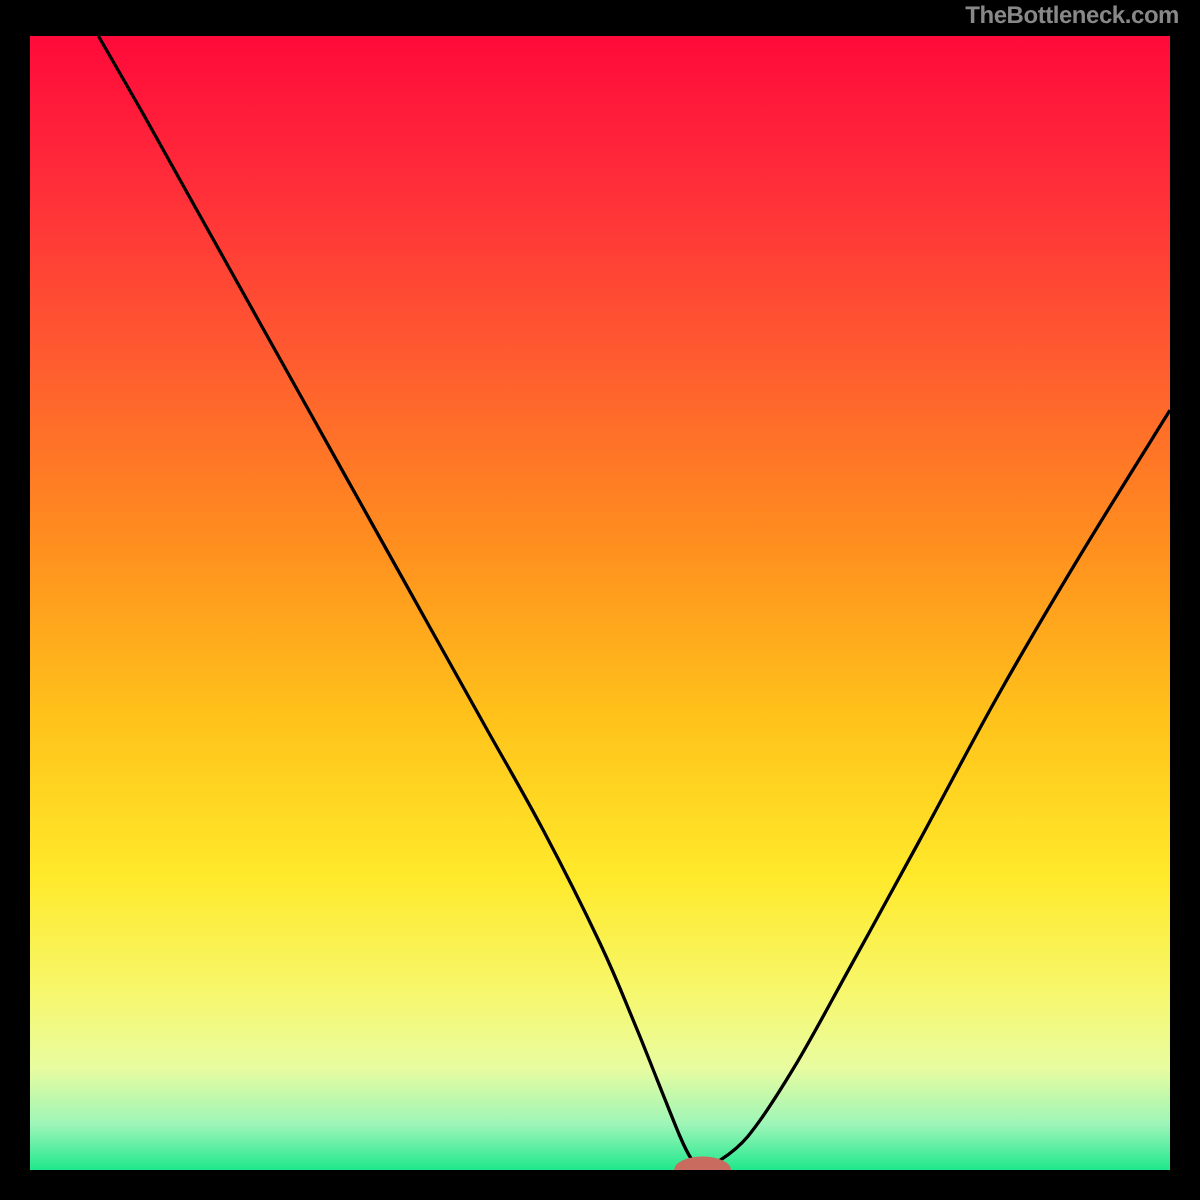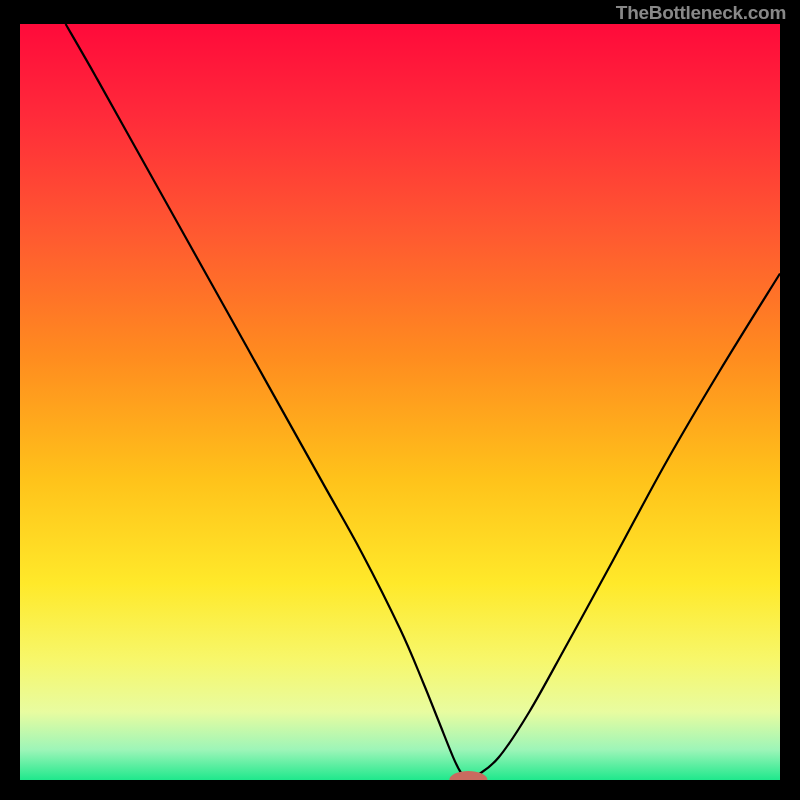--- a/index.html
+++ b/index.html
@@ -15,21 +15,21 @@
     position: relative;
     width: 800px;
     height: 800px;
     background: #000;
   }
   .watermark {
     position: absolute;
     top: 2px;
     right: 14px;
     color: #888;
-    font-size: 19px;
+    font-size: 16px;
     font-weight: bold;
     letter-spacing: -0.3px;
     z-index: 10;
   }
   .plot {
     position: absolute;
     left: 20px;
     top: 24px;
     width: 760px;
     height: 756px;

